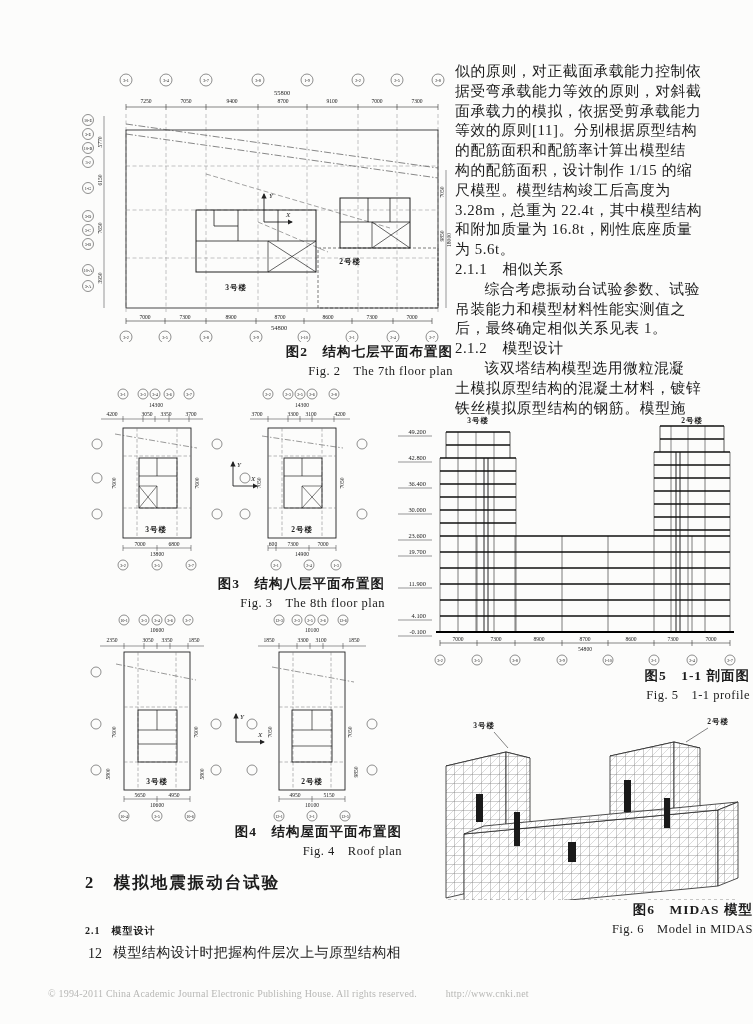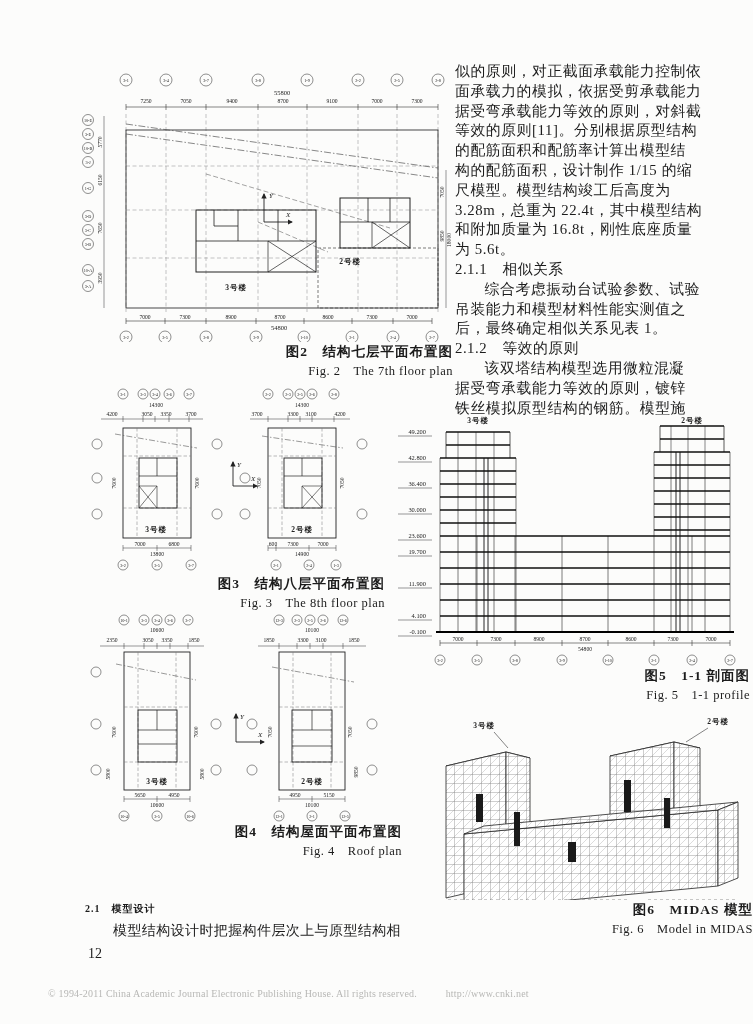--- a/index.html
+++ b/index.html
@@ -401,43 +401,44 @@
           <text class="bub" x="263" y="206" text-anchor="middle">12-5</text>
       </g>
     </svg>
     <figcaption>
       <div class="cap-zh">图4　结构屋面平面布置图</div>
       <div class="cap-en">Fig. 4　Roof plan</div>
     </figcaption>
   </figure>
 
   <div class="lsec">
+    <div class="h2">2　模拟地震振动台试验</div>
     <div class="h21">2.1　模型设计</div>
     <div class="lp">模型结构设计时把握构件层次上与原型结构相</div>
   </div>
   <div class="pagenum">12</div>
 
   <div class="rcol">
     <div class="tline">似的原则，对正截面承载能力控制依</div>
+    <div class="tline">据受弯承载能力等效的原则，对斜截</div>
     <div class="tline">面承载力的模拟，依据受剪承载能力</div>
-    <div class="tline">据受弯承载能力等效的原则，对斜截</div>
     <div class="tline">等效的原则[11]。分别根据原型结构</div>
     <div class="tline">的配筋面积和配筋率计算出模型结</div>
     <div class="tline">构的配筋面积，设计制作 1/15 的缩</div>
     <div class="tline">尺模型。模型结构竣工后高度为</div>
     <div class="tline">3.28m，总重为 22.4t，其中模型结构</div>
     <div class="tline">和附加质量为 16.8t，刚性底座质量</div>
     <div class="tline">为 5.6t。</div>
     <div class="tline subhead">2.1.1　相似关系</div>
     <div class="tline ind">综合考虑振动台试验参数、试验</div>
     <div class="tline">吊装能力和模型材料性能实测值之</div>
     <div class="tline">后，最终确定相似关系见表 1。</div>
-    <div class="tline subhead">2.1.2　等效的原则</div>
+    <div class="tline subhead">2.1.2　模型设计</div>
     <div class="tline ind">该双塔结构模型选用微粒混凝</div>
-    <div class="tline">据受弯承载能力等效的原则，镀锌</div>
+    <div class="tline">土模拟原型结构的混凝土材料，镀锌</div>
     <div class="tline">铁丝模拟原型结构的钢筋。模型施</div>
   </div>
 
   <figure style="left:388px;top:414px;width:362px;">
     <svg width="362" height="252" viewBox="0 0 362 252">
 
       <g>
         <text class="lvl" x="38" y="20" text-anchor="end">49.200</text>
           <path d="M10,22H44" stroke="#333" stroke-width="0.5"></path>
         <text class="lvl" x="38" y="46" text-anchor="end">42.800</text>

